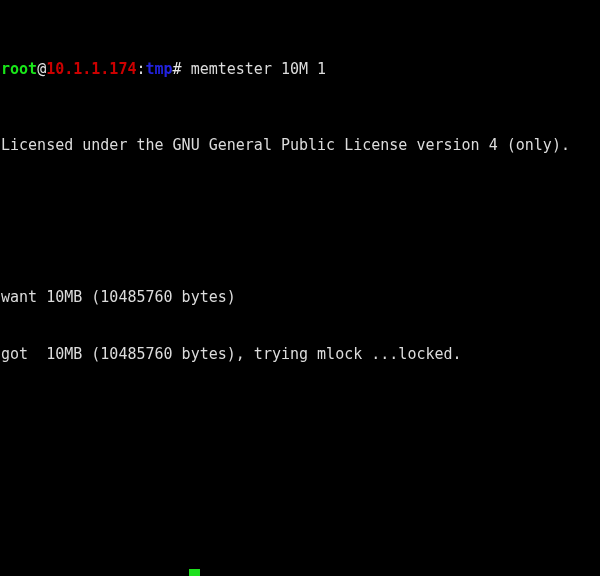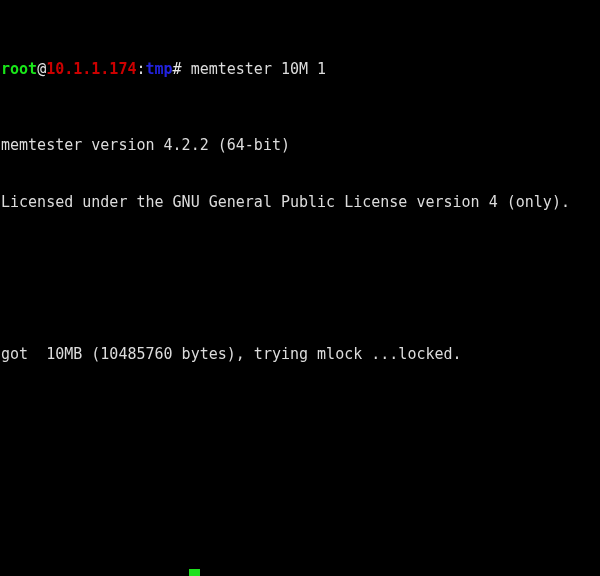--- a/index.html
+++ b/index.html
@@ -62,25 +62,25 @@
     user-select: none;
   }
 </style>
 </head>
 <body>
 
 <div id="terminal">
 
   <div class="line"><span class="c-green">root</span><span class="c-white">@</span><span class="c-red">10.1.1.174</span><span class="c-white">:</span><span class="c-blue">tmp</span><span class="c-white"># </span><span class="c-plain">memtester 10M 1</span></div>
 
-  <div class="line c-plain">memtester version 4.2.2 (64-bit)</div>
   <div class="line c-plain">Licensed under the GNU General Public License version 4 (only).</div>
 
   <div class="blank"></div>
 
+  <div class="line c-plain">want 10MB (10485760 bytes)</div>
   <div class="line c-plain">got  10MB (10485760 bytes), trying mlock ...locked.</div>
   
 
   
 
   
 
   
 
   <div id="cursor"></div>

